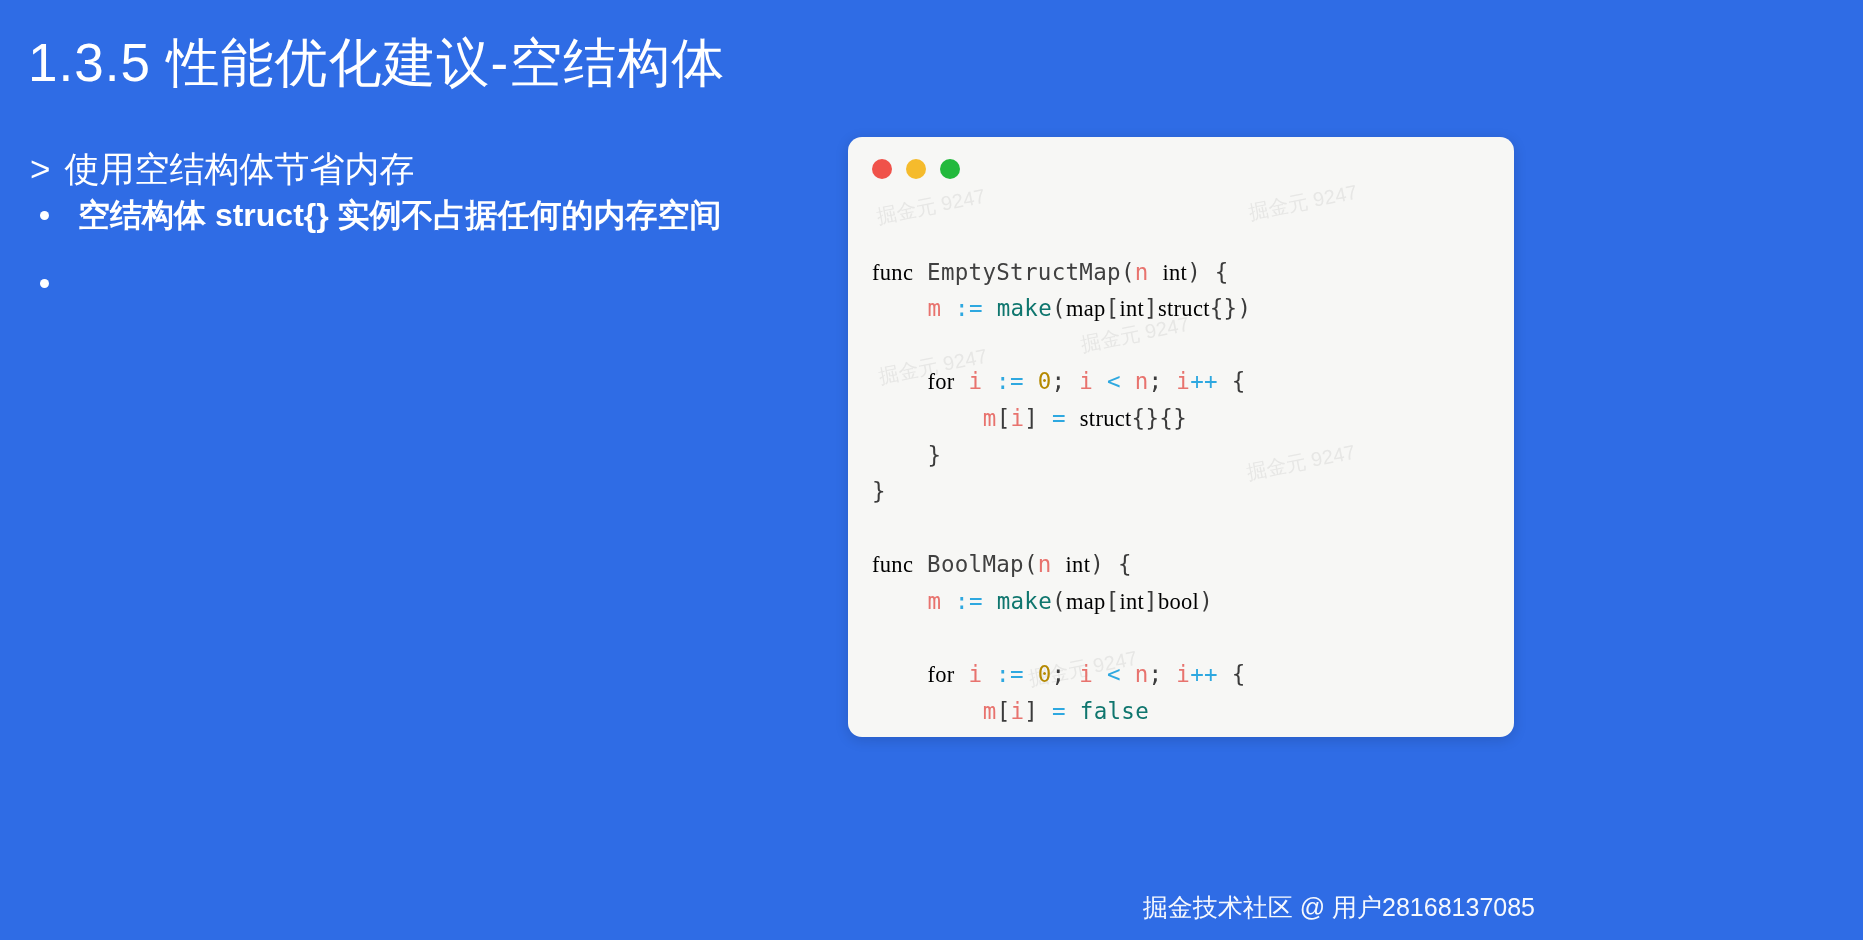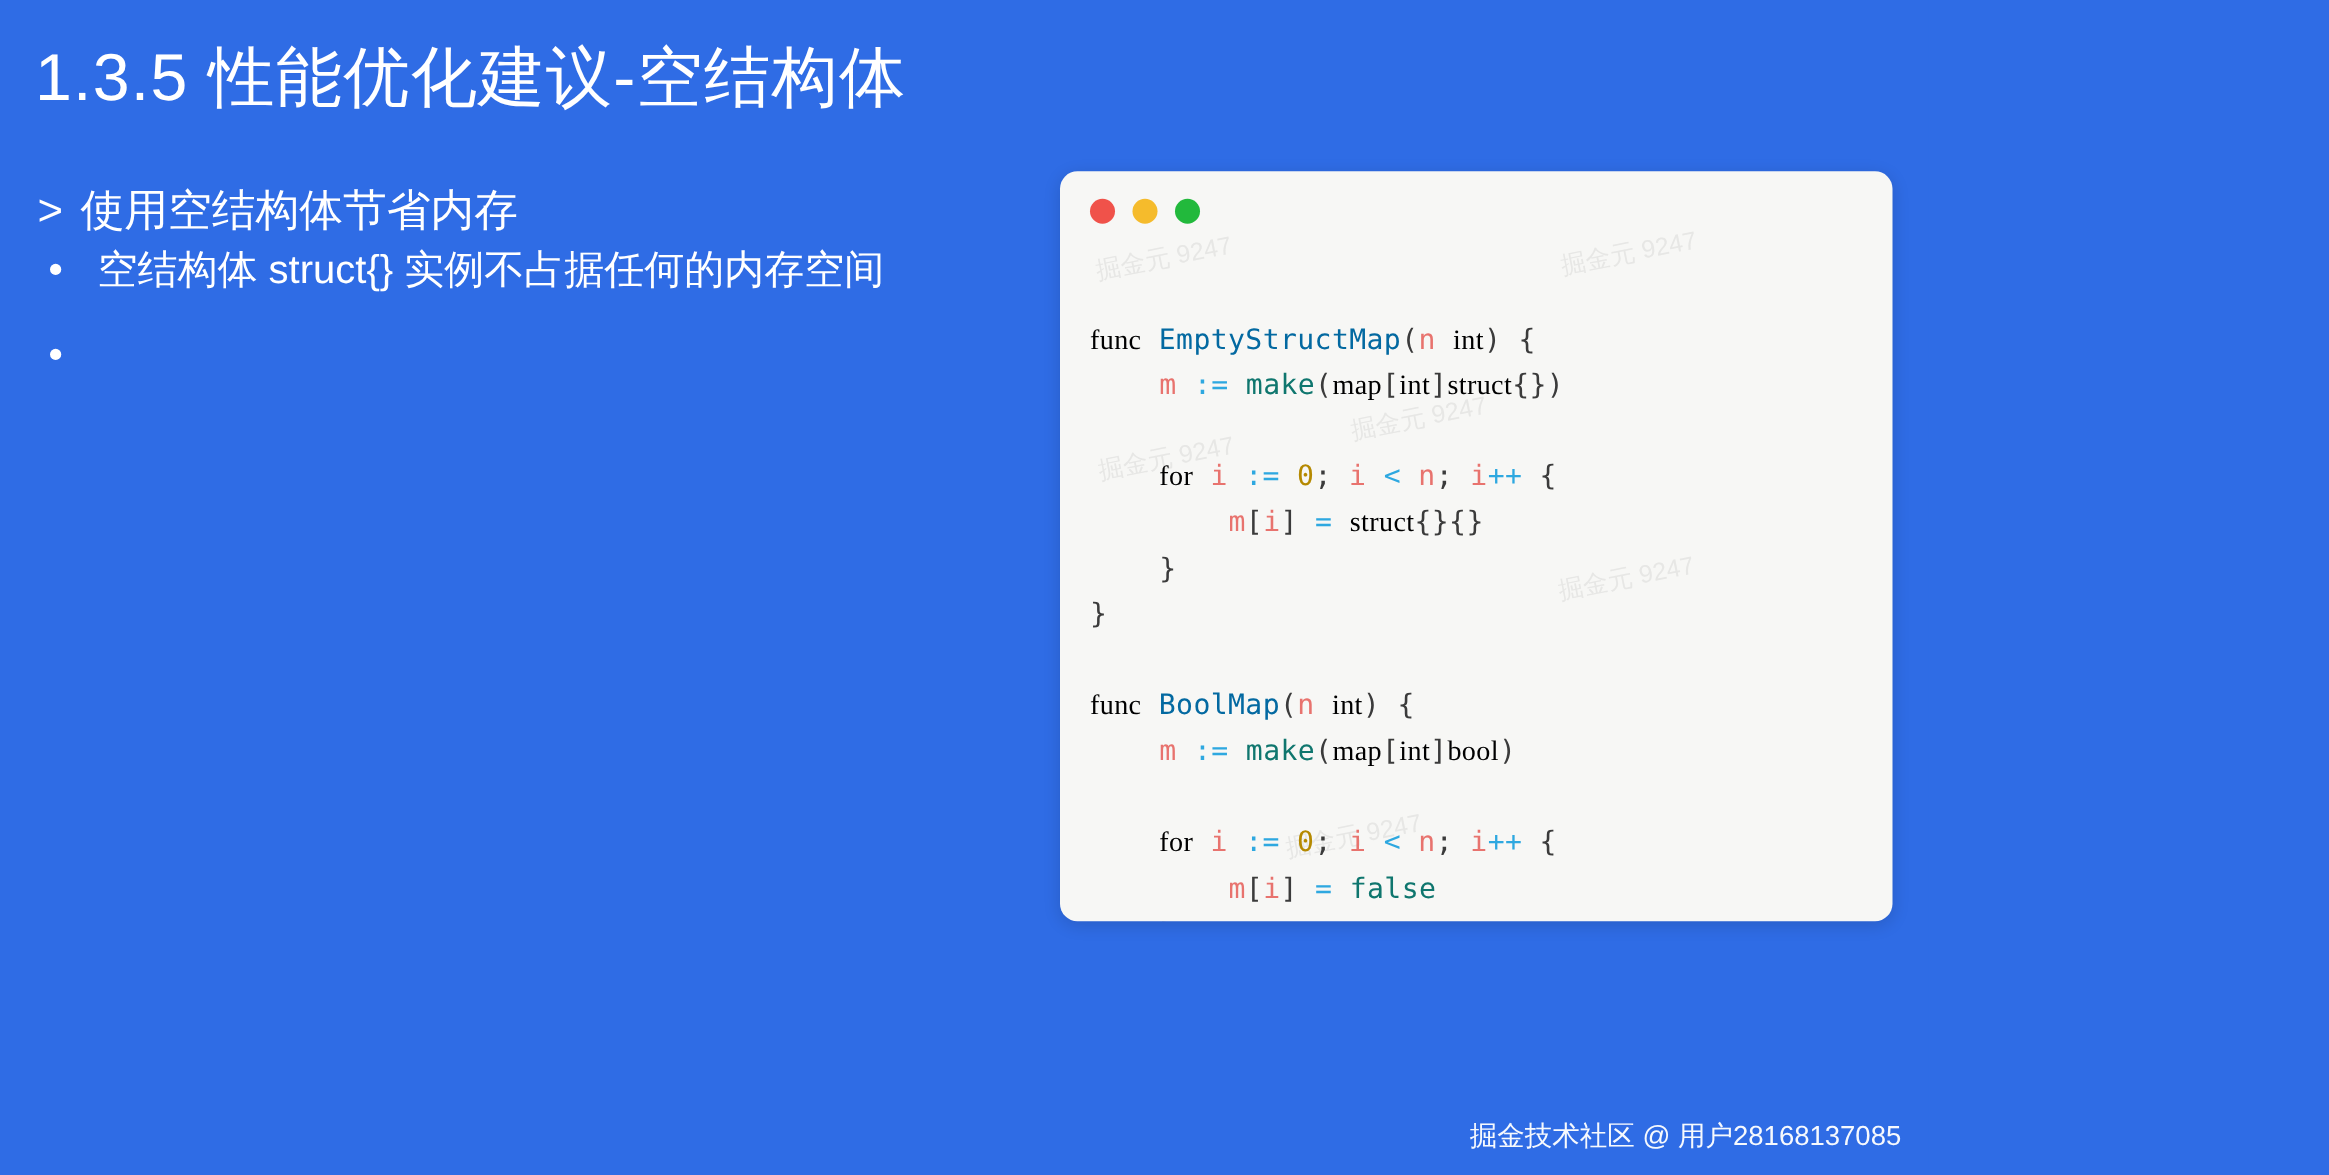--- a/index.html
+++ b/index.html
@@ -43,20 +43,21 @@
   .lead .chev { display:inline-block; margin-right:14px; }
 
   ul.l1 { list-style:none; margin:0; padding:0; }
   ul.l1 > li {
     position:relative;
     font-size:32px;
     line-height:1.45;
     color:#ffffff;
     padding-left:48px;
     margin-bottom:22px;
+    font-weight:bold;
   }
   ul.l1 > li > .bullet {
     position:absolute;
     left:10px; top:0.58em;
     width:9px; height:9px;
     border-radius:50%;
     background:#ffffff;
   }
   ul.l2 { list-style:none; margin:14px 0 0 0; padding:0; }
   ul.l2 > li {
@@ -102,43 +103,43 @@
     font-size:22.5px;
     line-height:1.63;
     white-space:pre;
     color:#333333;
     letter-spacing:0.3px;
   }
   .code .ln { display:block; height:36.6px; }
 
   
   .kw   { color:#000000;font-family:Liberation Serif, serif; }       
-  .fn   { color:#0369a1; }       
+  .fn   { color:#404040; }       
   .var  { color:#e8736e; }       
   .bi   { color:#0f766e; }       
   .op   { color:#2ea8e0; }       
   .num  { color:#b58900; }       
   .pun  { color:#3b3b3b; }       
 
   
   .wm {
     position:absolute;
     color:rgba(120,120,120,0.13);
     font-size:20px;
     font-family:"Liberation Sans", sans-serif;
     transform:rotate(-11deg);
     pointer-events:none;
     white-space:nowrap;
   }
 
   
   .footer {
     position:absolute;
-    right:22px; bottom:16px;
-    font-size:22px;
+    right:8px; bottom:16px;
+    font-size:25px;
     color:#ffffff;
     opacity:0.96;
     white-space:nowrap;
   }
 </style>
 </head>
 <body>
 
 <div class="slide">
 

